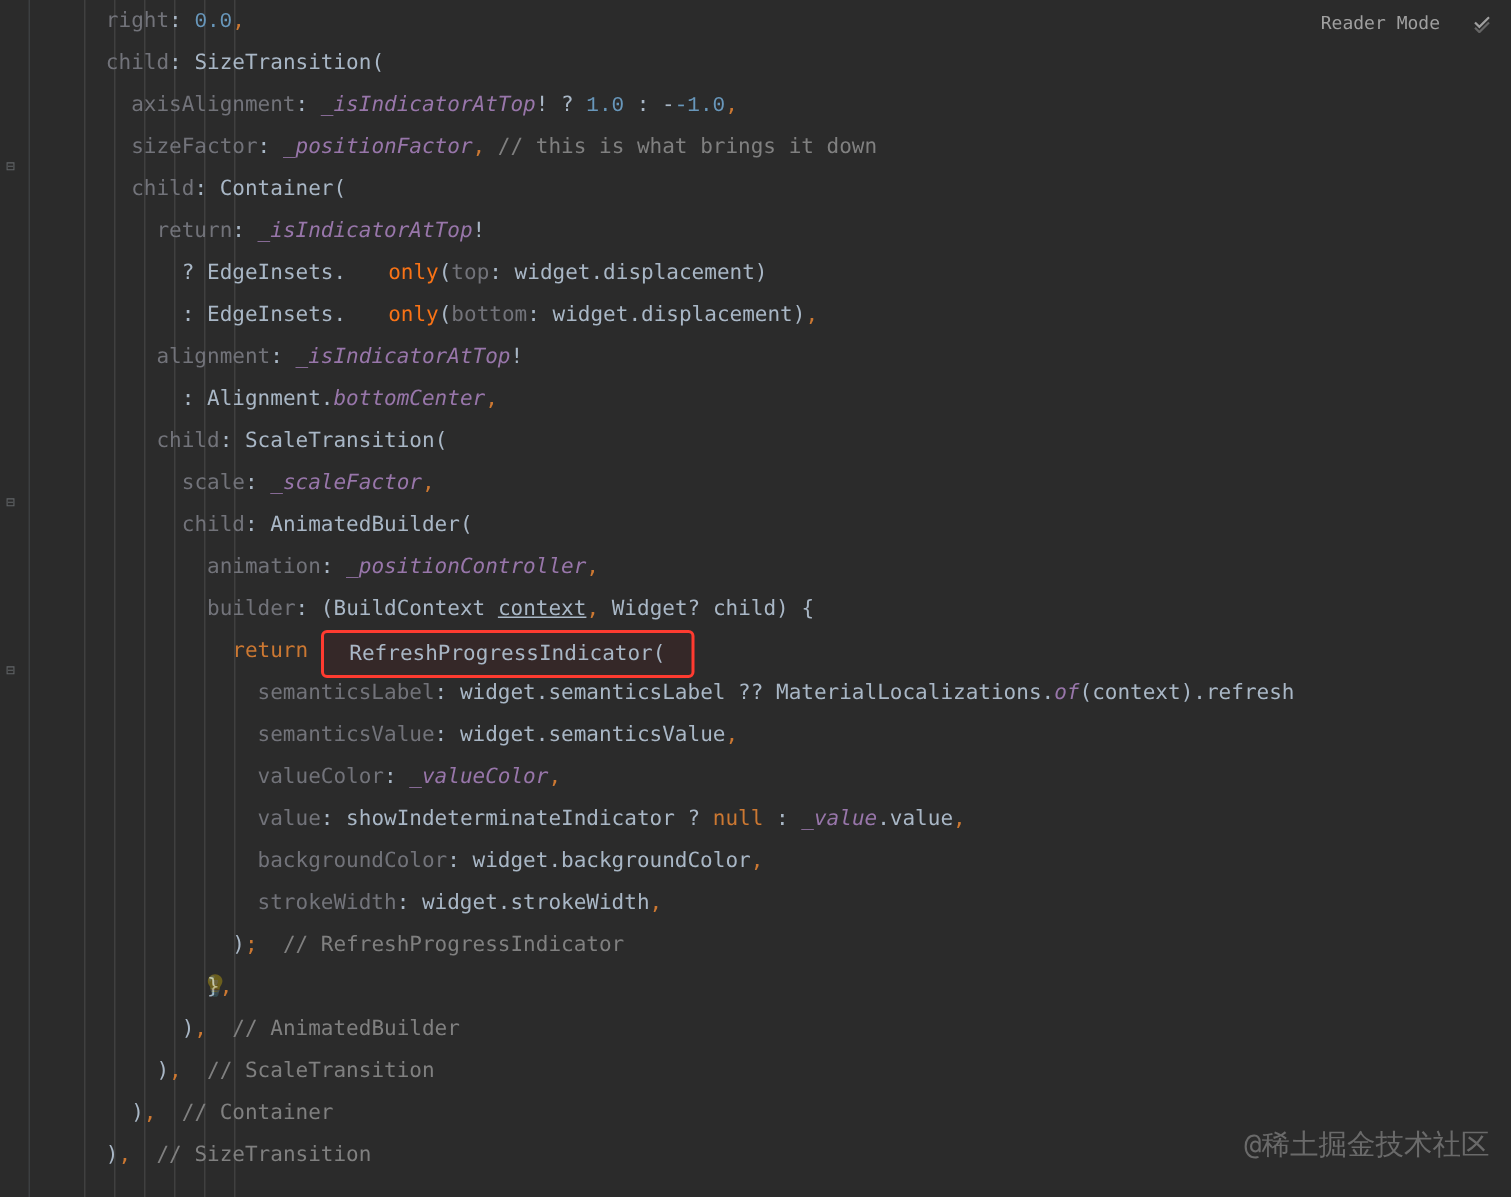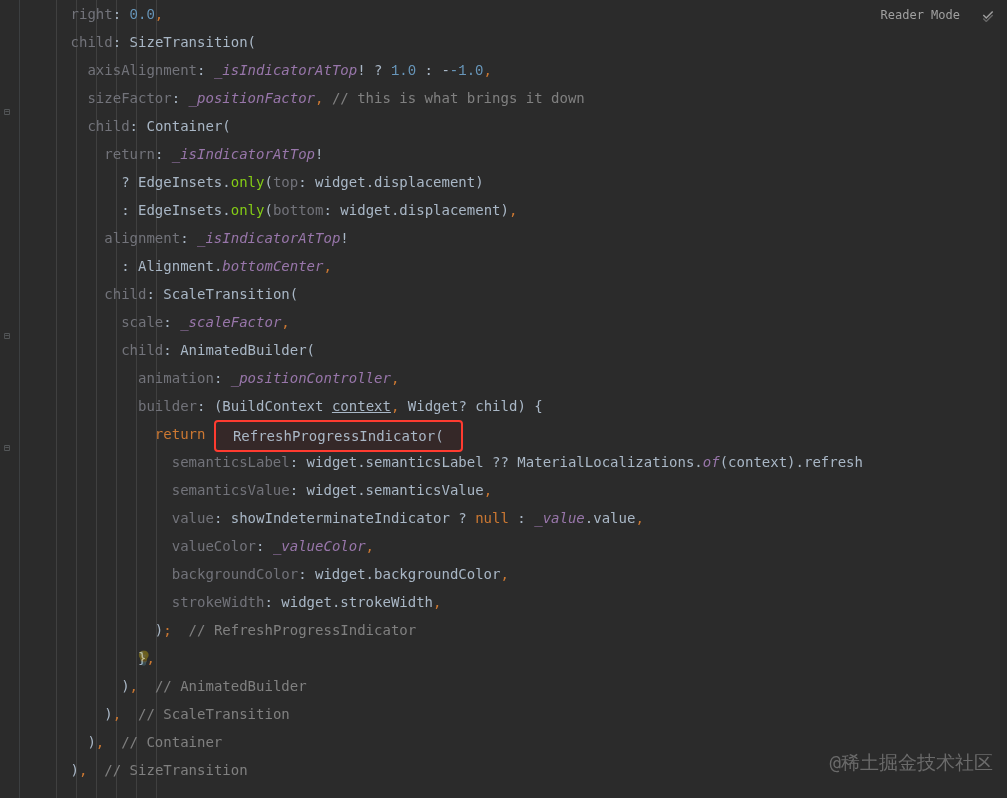--- a/index.html
+++ b/index.html
@@ -47,21 +47,21 @@
       position: absolute;
       top: 0;
       bottom: 0;
       width: 1px;
       background: #404040;
     }
     .c-param { color: #72737a; }
     .c-keyword { color: #cc7832; }
     .c-number { color: #6897bb; font-family: Liberation Mono, monospace; }
     .c-class { color: #a9b7c6; }
-    .c-method { color: #84cc16; }
+    .c-method { color: #f97316; margin-left: 28px; }
     .c-comment { color: #808080; }
     .c-field { color: #9876aa; font-style: italic; }
     .c-italic { font-style: italic; color: #9876aa; }
     .c-punct { color: #cc7832; }
     .c-white { color: #a9b7c6; }
     .highlight-box {
       border: 2px solid #ff3b30;
       border-radius: 4px;
       position: absolute;
       padding: 0 17px;
@@ -145,23 +145,23 @@
     <div class="line">              <span class="c-param">animation</span>: <span class="c-field">_positionController</span><span class="c-punct">,</span></div>
 
     <div class="line">              <span class="c-param">builder</span>: (<span class="c-class">BuildContext</span> <span class="c-white" style="text-decoration:underline">context</span><span class="c-punct">,</span> <span class="c-class">Widget</span>? <span class="c-white">child</span>) {</div>
 
     <div class="line" style="position:relative;">                <span class="c-keyword">return </span><span class="highlight-box">RefreshProgressIndicator(</span></div>
 
     <div class="line">                  <span class="c-param">semanticsLabel</span>: <span class="c-white">widget</span>.<span class="c-white">semanticsLabel</span> ?? <span class="c-class">MaterialLocalizations</span>.<span class="c-italic">of</span>(<span class="c-white">context</span>).<span class="c-white">refresh</span></div>
 
     <div class="line">                  <span class="c-param">semanticsValue</span>: <span class="c-white">widget</span>.<span class="c-white">semanticsValue</span><span class="c-punct">,</span></div>
 
+    <div class="line">                  <span class="c-param">valueColor</span>: <span class="c-field">_valueColor</span><span class="c-punct">,</span></div>
+
     <div class="line">                  <span class="c-param">value</span>: <span class="c-white">showIndeterminateIndicator</span> ? <span class="c-keyword">null</span> : <span class="c-field">_value</span>.<span class="c-white">value</span><span class="c-punct">,</span></div>
-
-    <div class="line">                  <span class="c-param">valueColor</span>: <span class="c-field">_valueColor</span><span class="c-punct">,</span></div>
 
     <div class="line">                  <span class="c-param">backgroundColor</span>: <span class="c-white">widget</span>.<span class="c-white">backgroundColor</span><span class="c-punct">,</span></div>
 
     <div class="line">                  <span class="c-param">strokeWidth</span>: <span class="c-white">widget</span>.<span class="c-white">strokeWidth</span><span class="c-punct">,</span></div>
 
     <div class="line">                )<span class="c-punct">;</span>  <span class="c-comment">// RefreshProgressIndicator</span></div>
 
     <div class="line">              }<span class="c-punct">,</span></div>
 
     <div class="line">            )<span class="c-punct">,</span>  <span class="c-comment">// AnimatedBuilder</span></div>

